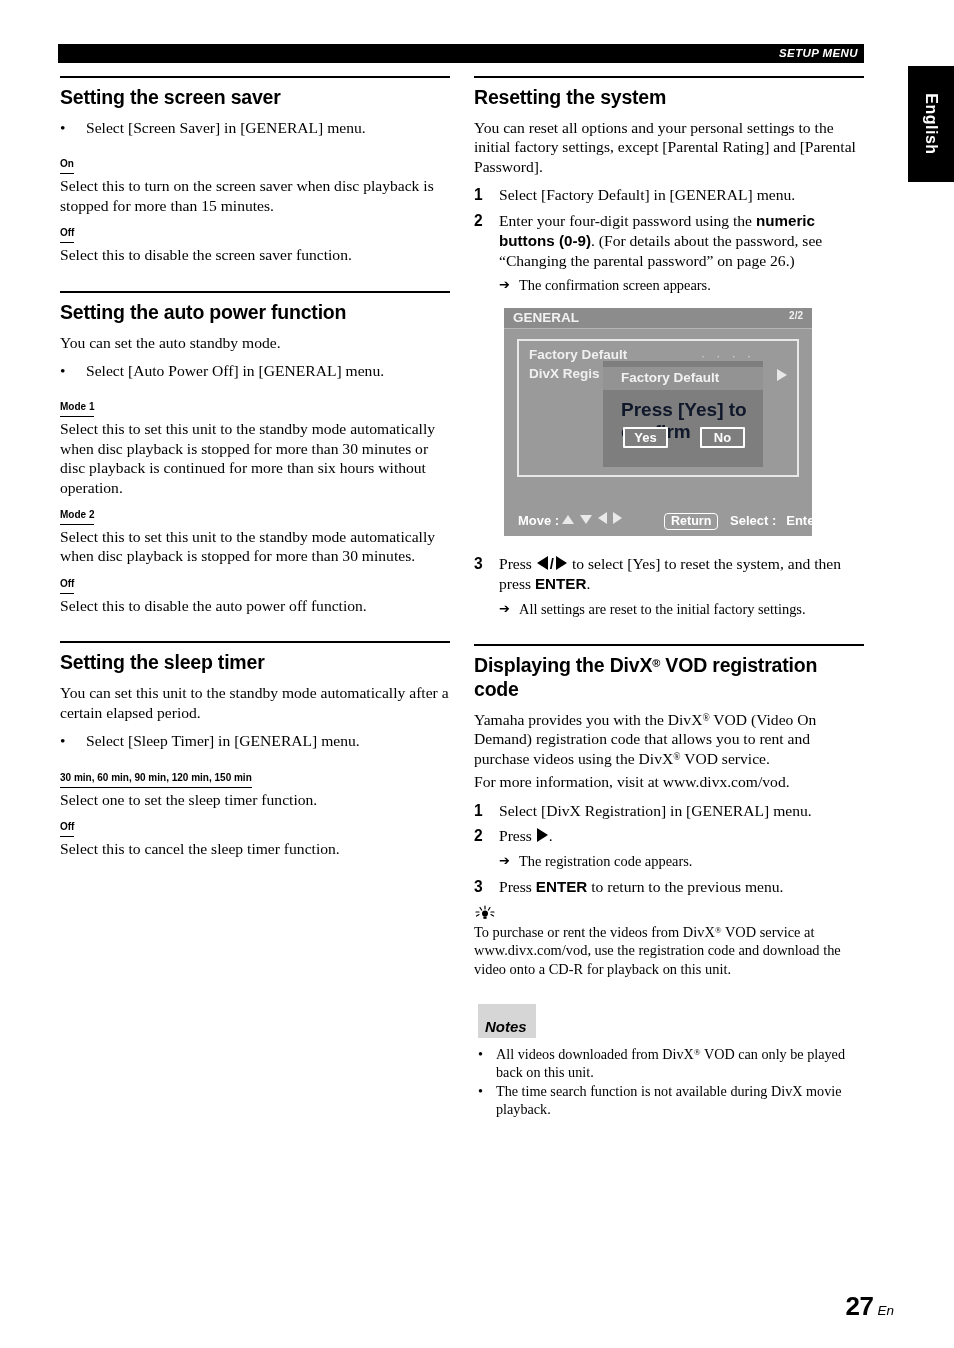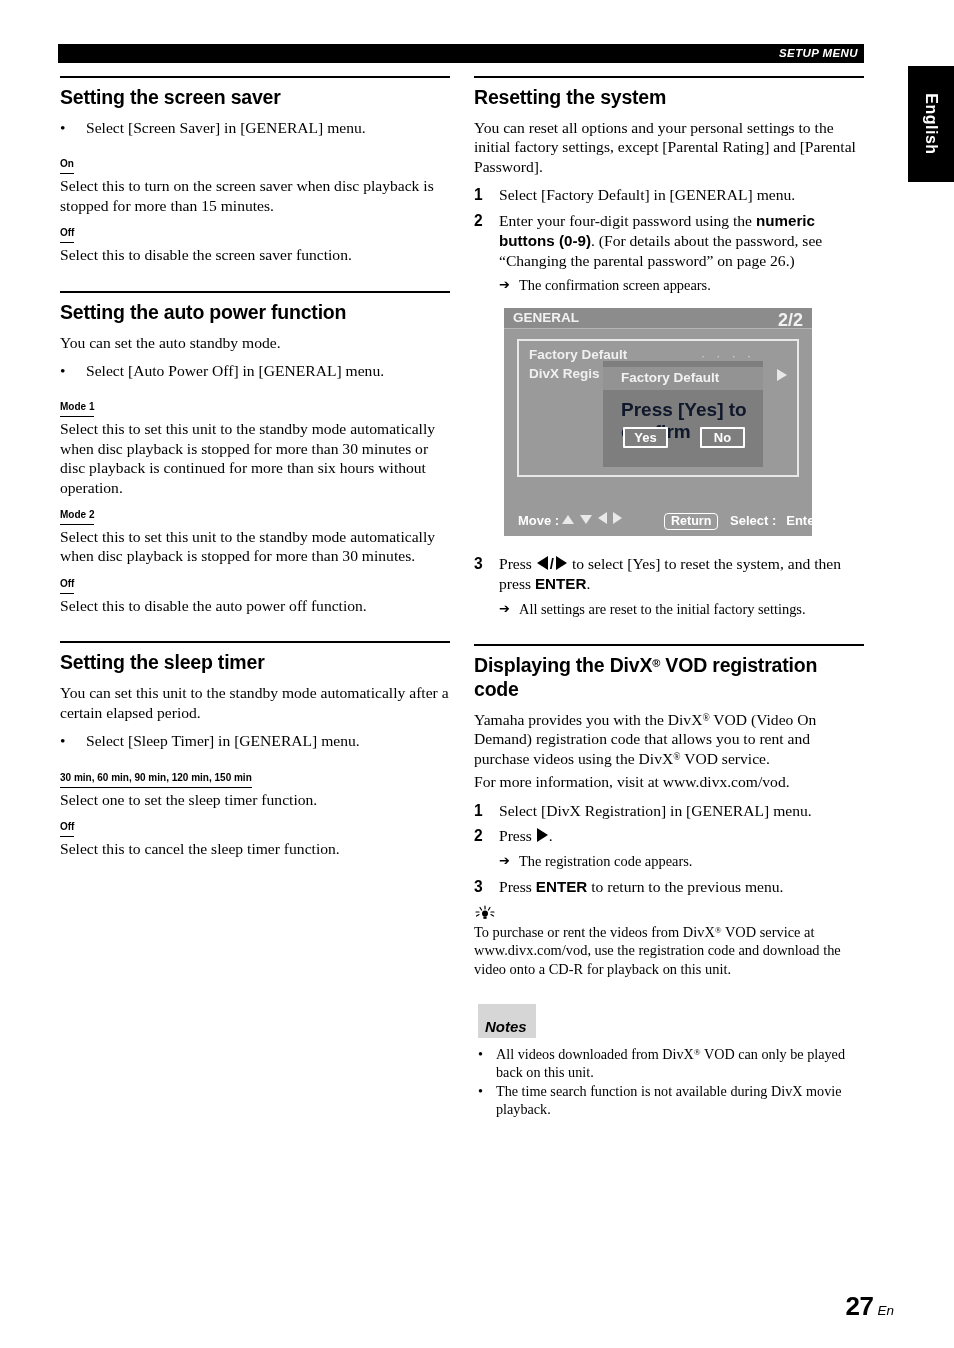--- a/index.html
+++ b/index.html
@@ -242,21 +242,21 @@
     position: absolute;
     left: 9px; top: 2px;
     font-weight: bold;
     font-size: 13.5px;
     color: #f2f2f2;
   }
   .osd-page {
     position: absolute;
     right: 9px; top: 2px;
     font-weight: bold;
-    font-size: 18px;
+    font-size: 10px;
     color: #f2f2f2;
   }
   .osd-panel {
     position: absolute;
     left: 13px; top: 31px;
     right: 13px;
     height: 134px;
     border: 2px solid #e8e8e8;
     background: #9a9a9a;
   }

